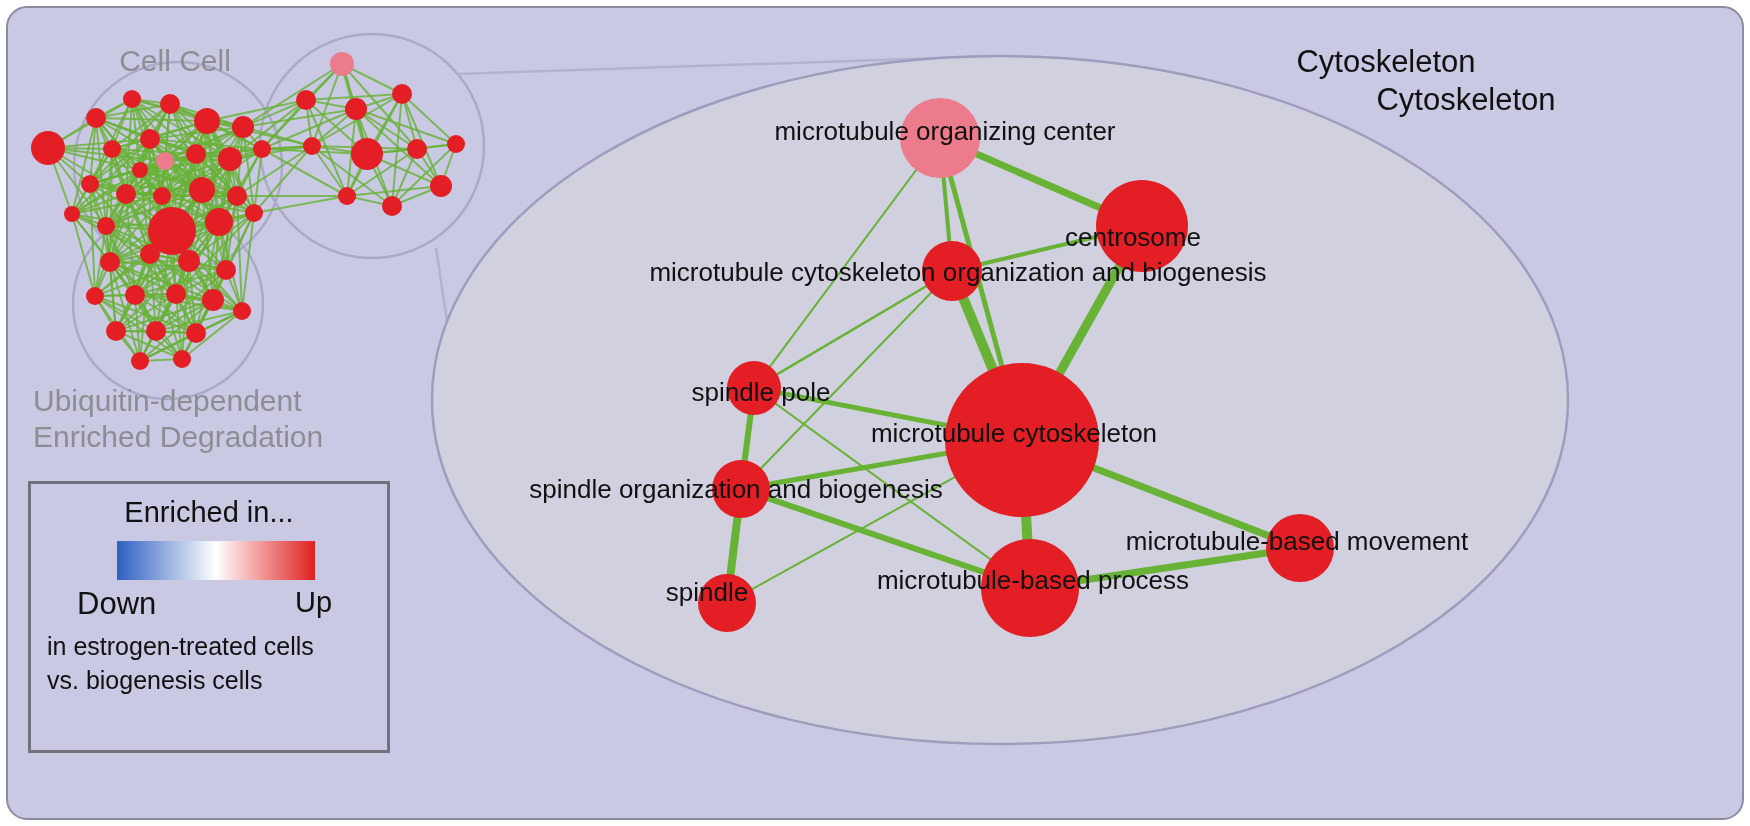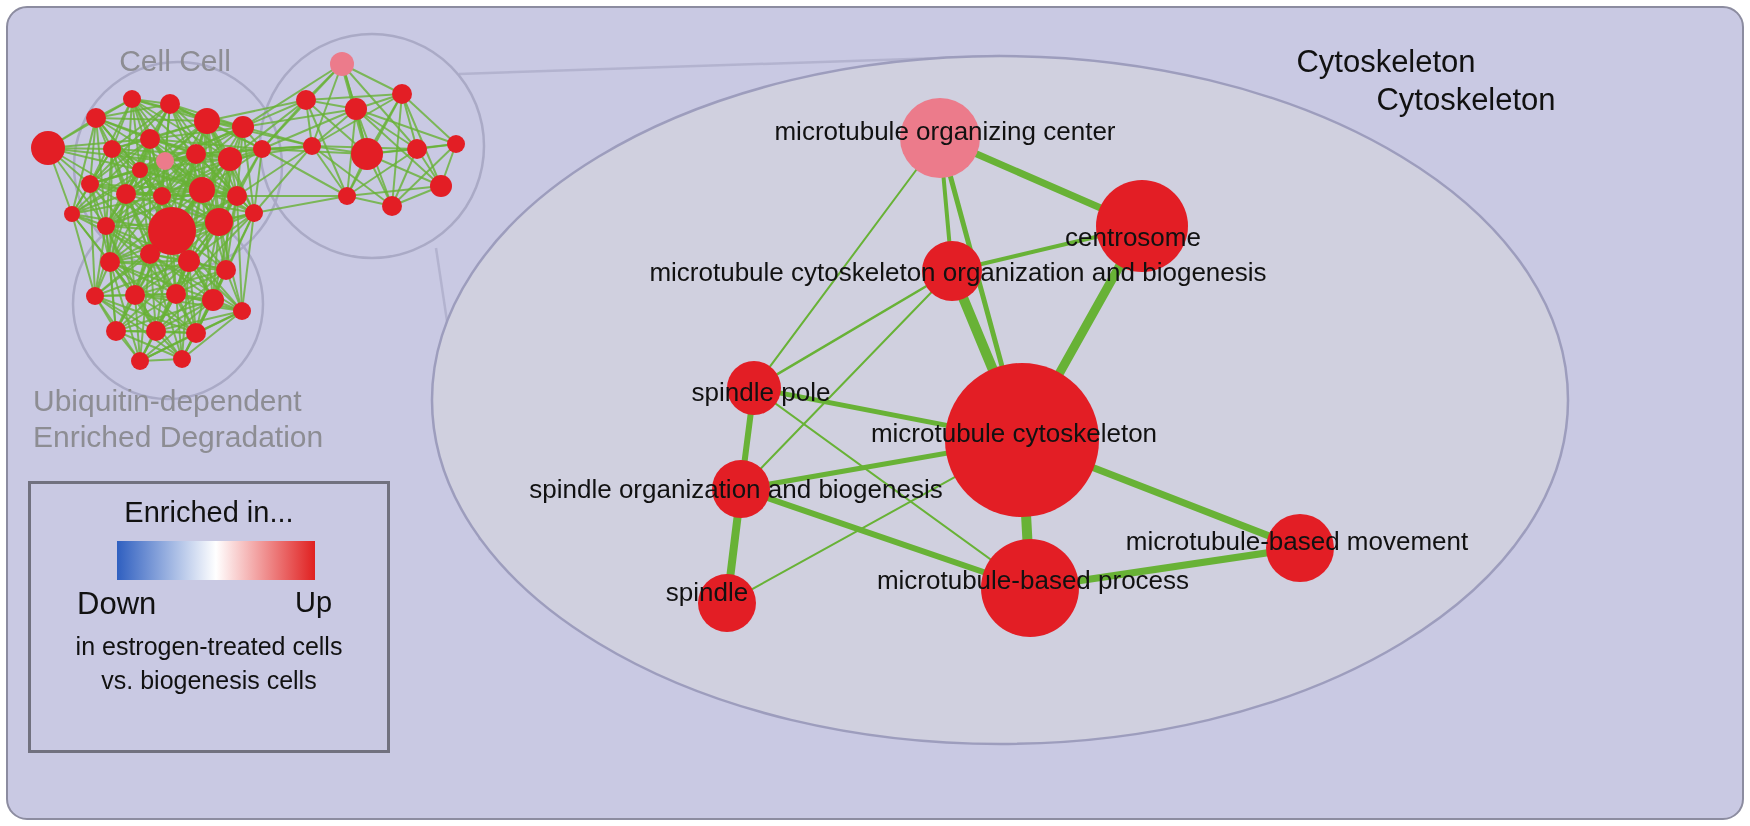--- a/index.html
+++ b/index.html
@@ -9,21 +9,21 @@
   .overlay{position:absolute;white-space:nowrap;}
   .gray-title{font-size:30px;color:var(--label_gray);}
   .black-title{font-size:31px;color:var(--text_black);}
   #legend{position:absolute;left:28px;top:481px;width:362px;height:272px;
           border:3px solid var(--legend_border);box-sizing:border-box;}
   .legend-title{position:absolute;left:0;right:0;top:12px;text-align:center;
                 font-size:29px;color:var(--text_black);}
   #legend-bar{position:absolute;left:86px;top:57px;width:198px;height:39px;}
   .legend-down{position:absolute;left:46px;top:102px;font-size:31px;color:var(--text_black);}
   .legend-up{position:absolute;left:264px;top:102px;font-size:29px;color:var(--text_black);}
-  .legend-cap{position:absolute;left:0;right:0;text-align:center;font-size:25px;color:var(--text_black);}
+  .legend-cap{position:absolute;left:0;right:0;text-align:left;font-size:25px;color:var(--text_black);padding-left:16px;}
   svg text{font-family:"Liberation Sans",sans-serif;}
 </style>
 </head>
 <body>
 
 <div id="root">
   <svg id="scene" width="1750" height="826" viewBox="0 0 1750 826">
       <rect x="7" y="7" width="1736" height="812" rx="20" fill="#c9c9e3" stroke="#8c8ca0" stroke-width="2"></rect>
       <g>
         <line x1="459" y1="74" x2="1000" y2="56" stroke="#b3b3cf" stroke-width="2.5"></line>

